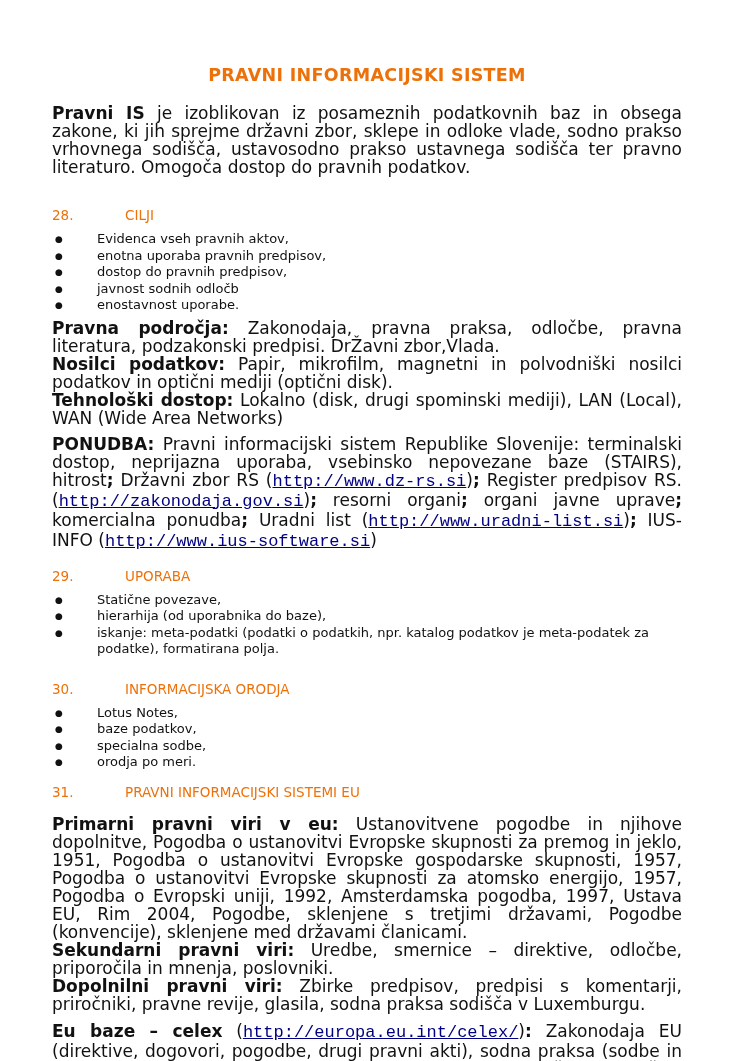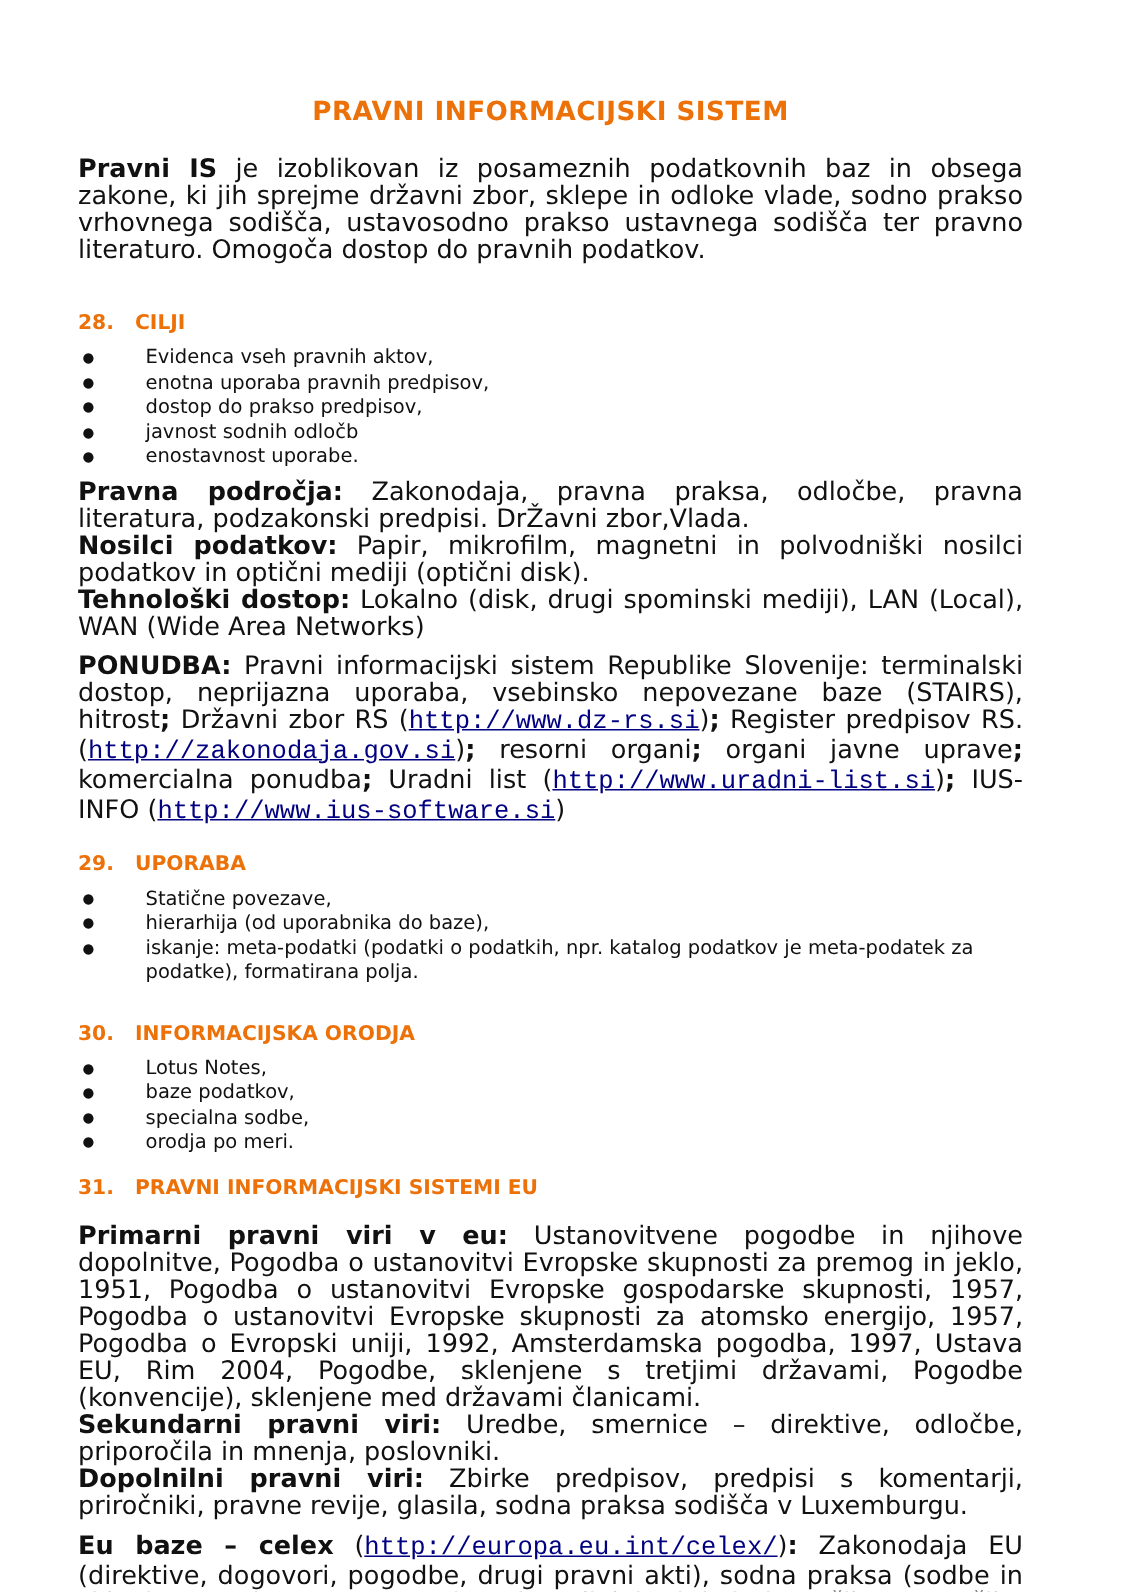--- a/index.html
+++ b/index.html
@@ -34,24 +34,25 @@
     line-height:18px;
     text-align:justify;
     margin:0;
     overflow-wrap:break-word;
   }
   .intro{margin-top:18px;}
   .h{
     display:flex;
     align-items:baseline;
     font-size:13.5px;
-    font-weight:bold;
+    font-weight:normal;
     color:var(--accent);
     line-height:18px;
     margin:0;
+    gap:35px;
   }
   .hnum{display:inline-block;width:38px;flex:0 0 38px;}
   .h28{margin-top:30px;}
   .h29{margin-top:16px;}
   .h30{margin-top:22px;}
   .h31{margin-top:12px;}
   .list{margin-top:7px;}
   .li{
     display:flex;
     font-size:13px;
@@ -102,21 +103,21 @@
     <div class="li">
       <span class="blt">●</span>
       <span class="li-text">Evidenca vseh pravnih aktov,</span>
     </div>
     <div class="li">
       <span class="blt">●</span>
       <span class="li-text">enotna uporaba pravnih predpisov,</span>
     </div>
     <div class="li">
       <span class="blt">●</span>
-      <span class="li-text">dostop do prakso predpisov,</span>
+      <span class="li-text">dostop do pravnih predpisov,</span>
     </div>
     <div class="li">
       <span class="blt">●</span>
       <span class="li-text">javnost sodnih odločb</span>
     </div>
     <div class="li">
       <span class="blt">●</span>
       <span class="li-text">enostavnost uporabe.</span>
     </div>
   </div>

